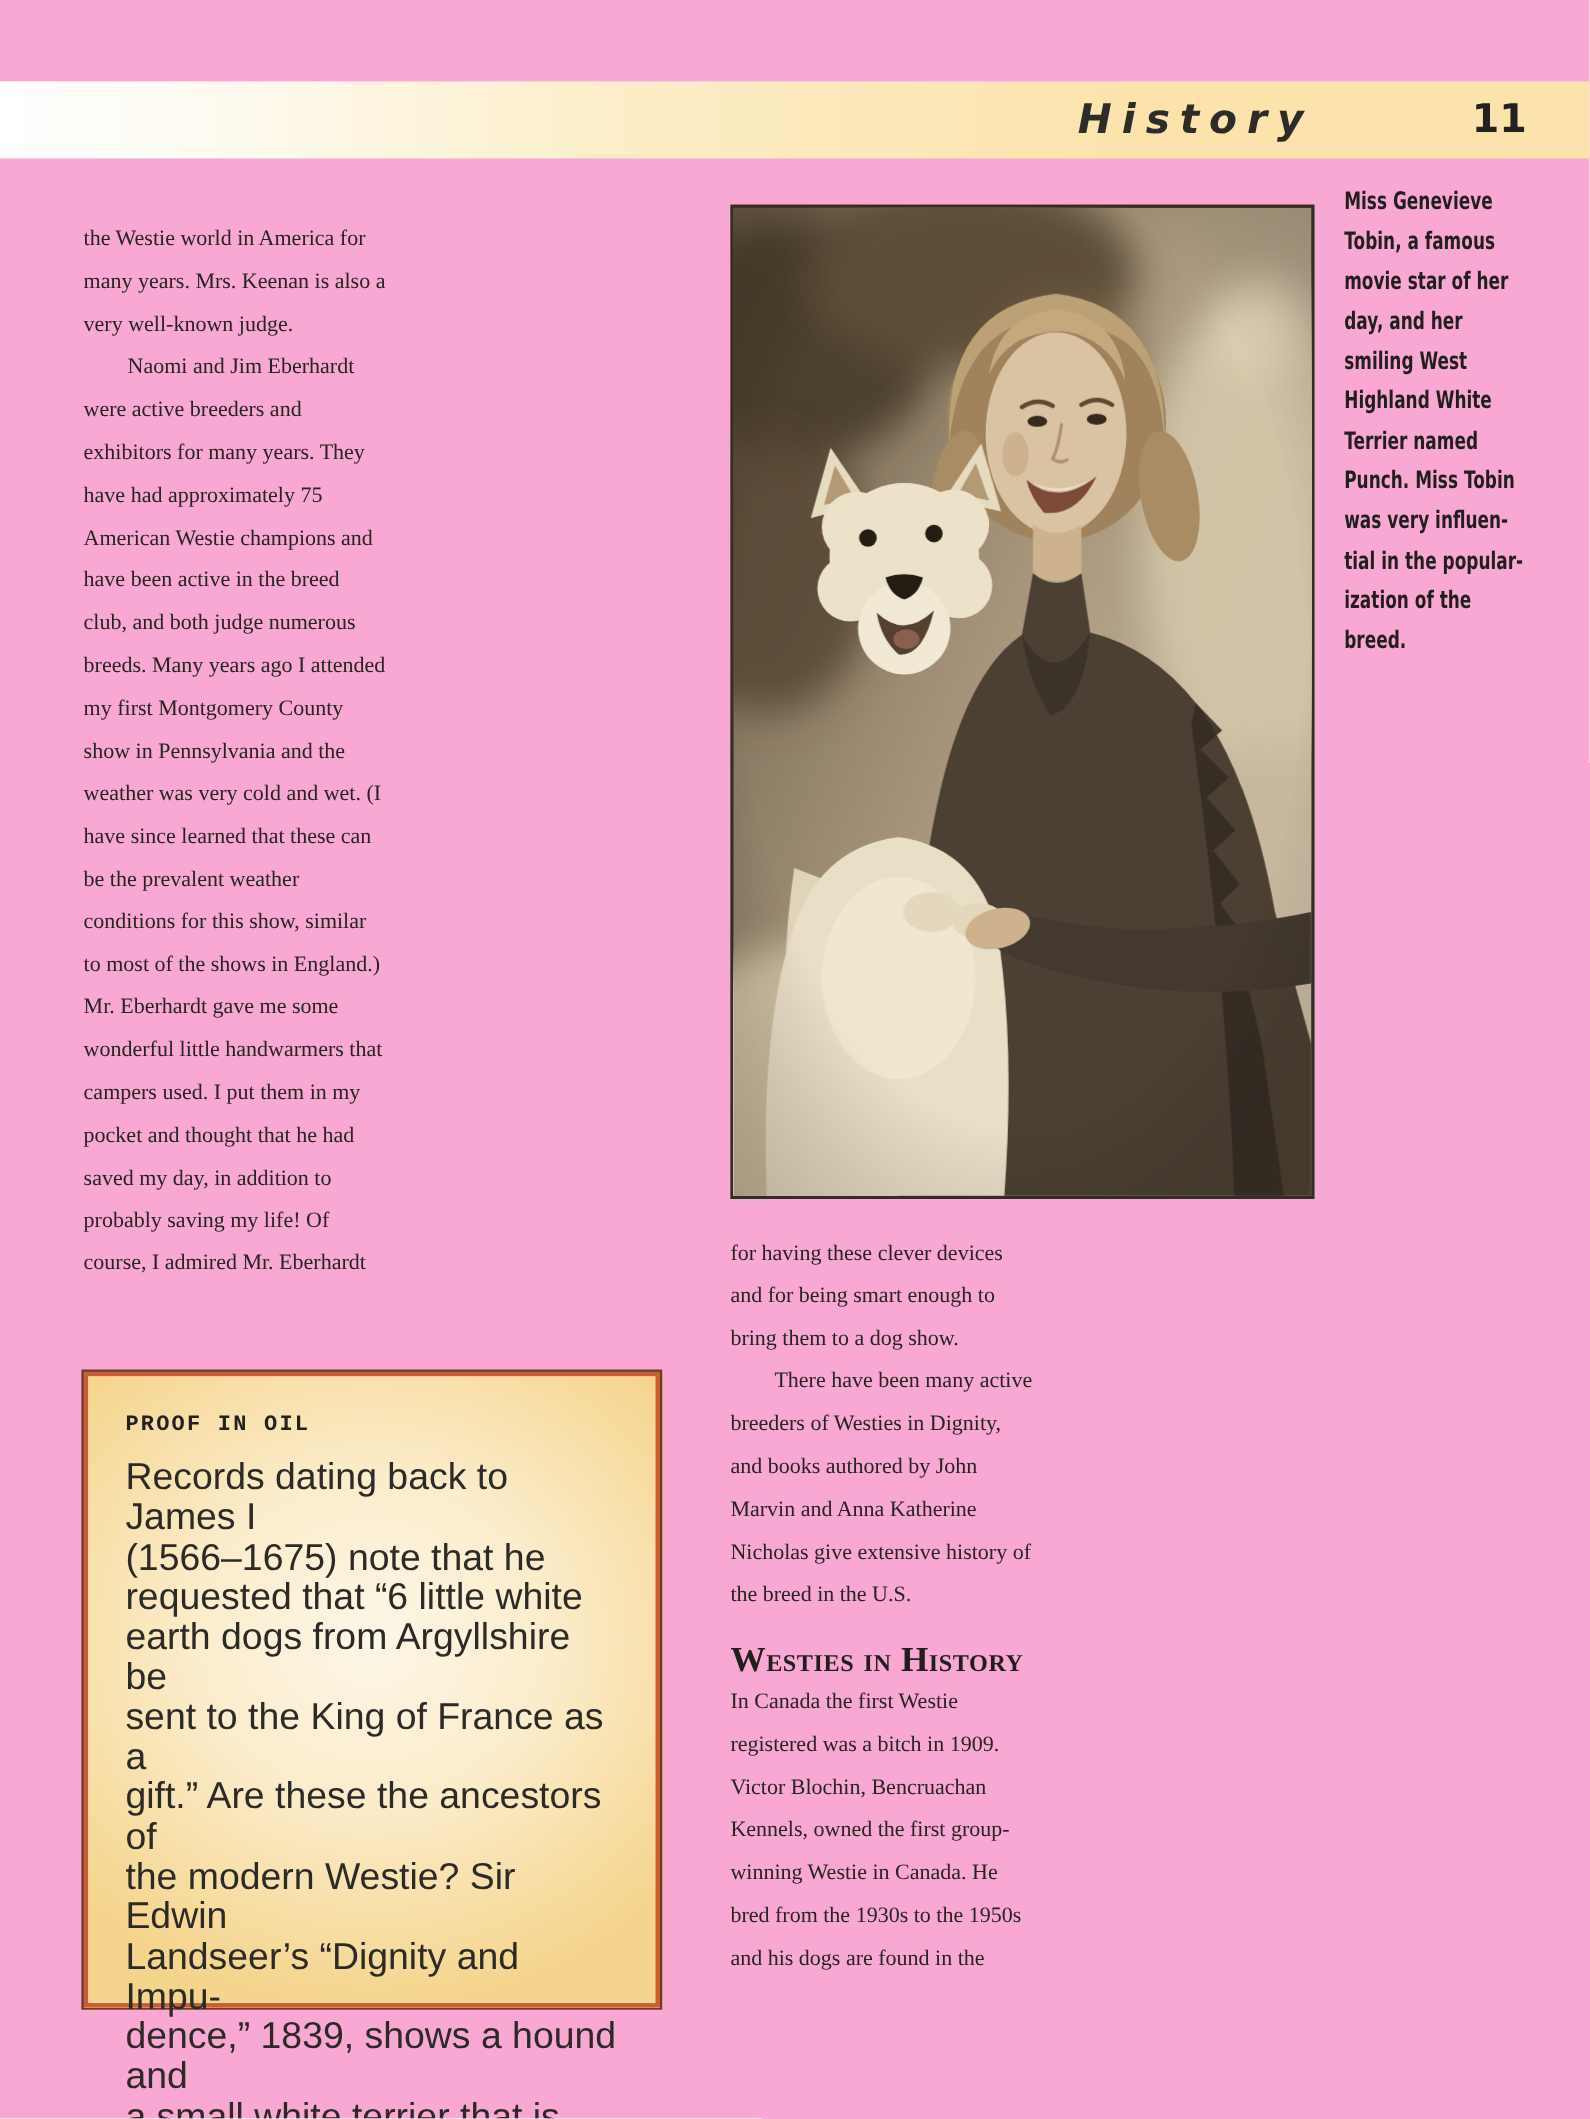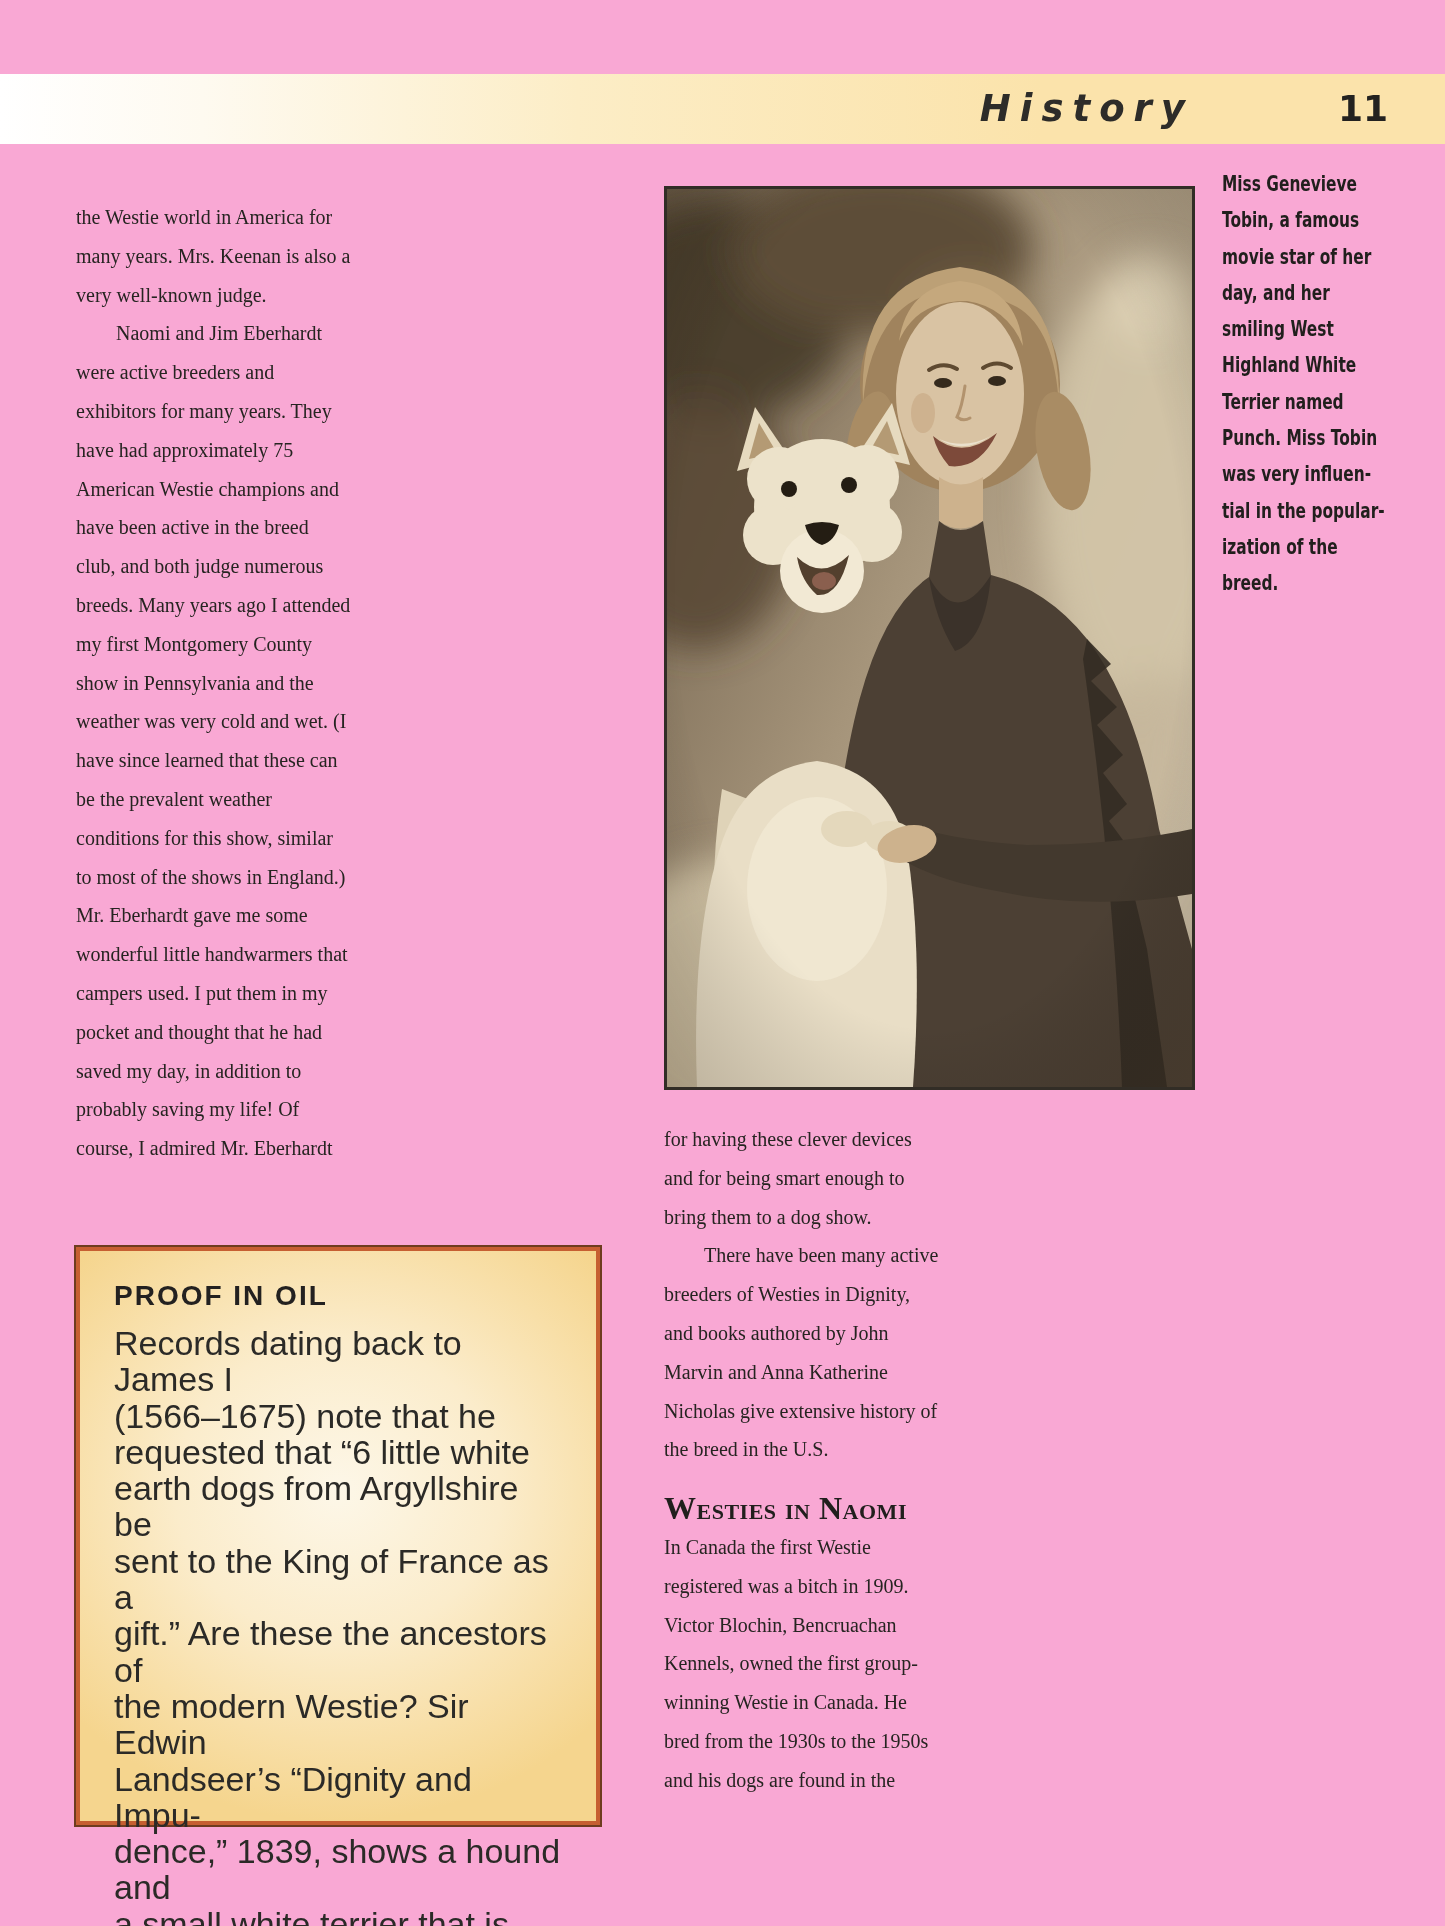--- a/index.html
+++ b/index.html
@@ -30,22 +30,22 @@
   
   .caption{position:absolute;left:1222px;top:166px;width:300px;
            font-family:"DejaVu Sans",sans-serif;font-weight:bold;font-size:22px;line-height:36.3px;
            color:#211f1d;white-space:pre-line;transform:scaleX(0.70);transform-origin:0 0;}
 
   
   .callout{position:absolute;left:76px;top:1247px;width:524px;height:578px;box-sizing:border-box;
            border:4px solid #c65f31;box-shadow:0 0 0 2px #6e3c1f;
            background:radial-gradient(ellipse 70% 58% at 50% 42%,#fdf7e8 0%,#fbeccb 45%,#f8dfa8 76%,#f5d58e 100%);
            padding:24px 34px 0 34px;}
-  .callout h2{margin:0;font-family:Liberation Sans, sans-serif;font-weight:bold;
-              font-size:28px;line-height:42px;letter-spacing:2px;color:#232120;}
+  .callout h2{margin:0;font-family:Liberation Mono, monospace;font-weight:bold;
+              font-size:20px;line-height:42px;letter-spacing:2px;color:#232120;}
   .callout-body{margin-top:8px;font-family:"Liberation Sans",sans-serif;
                 font-size:34px;line-height:36.3px;color:#2b2a27;white-space:pre-line;}
 </style>
 </head>
 <body>
 
 <div class="page">
 
   <div class="band">
     <div class="chapter">History</div>
@@ -180,21 +180,21 @@
   <div class="midcol">
     <div class="serifcol">for having these clever devices
 and for being smart enough to
 bring them to a dog show.
   There have been many active
 breeders of Westies in Dignity,
 and books authored by John
 Marvin and Anna Katherine
 Nicholas give extensive history of
 the breed in the U.S.</div>
-    <h3>Westies in Naomi</h3>
+    <h3>Westies in History</h3>
     <div class="serifcol">In Canada the first Westie
 registered was a bitch in 1909.
 Victor Blochin, Bencruachan
 Kennels, owned the first group-
 winning Westie in Canada. He
 bred from the 1930s to the 1950s
 and his dogs are found in the</div>
   </div>
 
   <aside class="callout">

